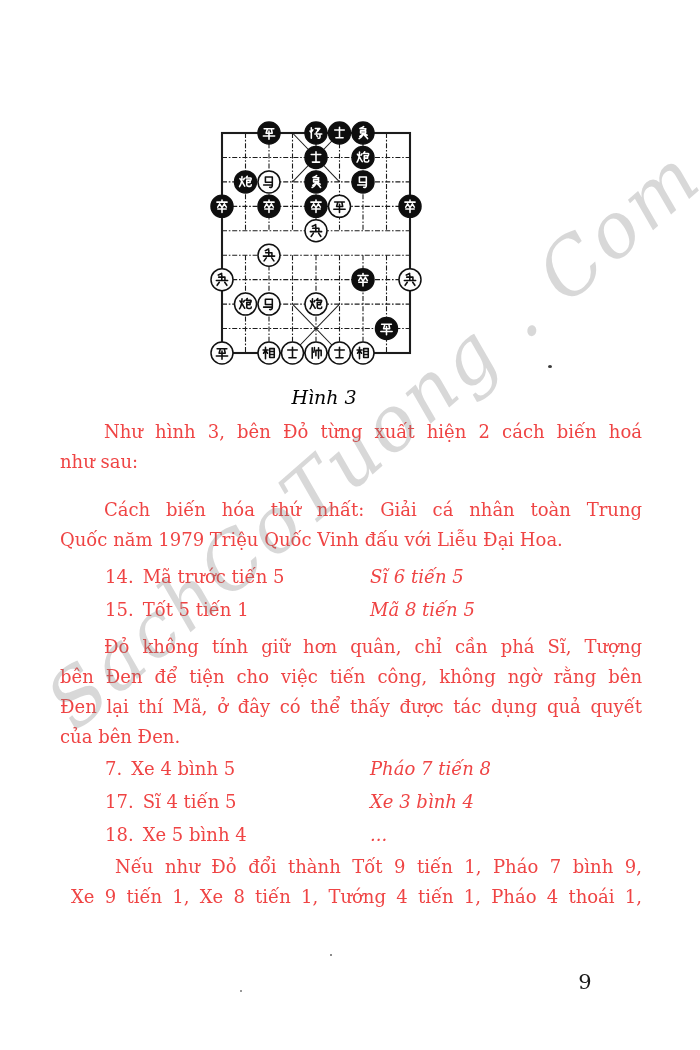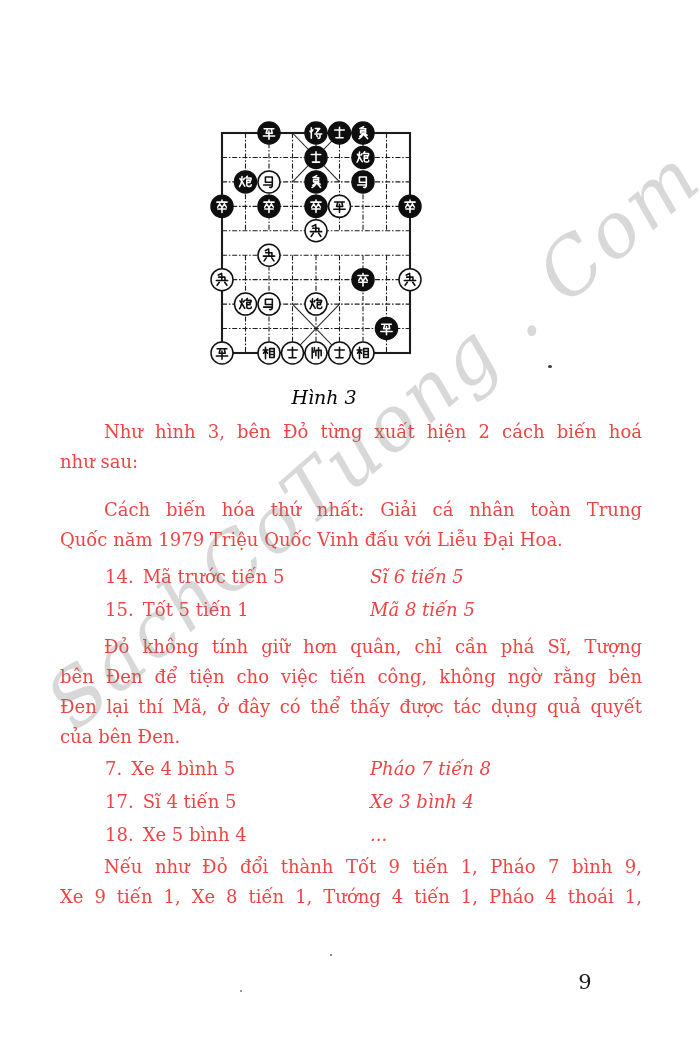--- a/index.html
+++ b/index.html
@@ -216,21 +216,21 @@
         <div class="line jfull indent">Đỏ không tính giữ hơn quân, chỉ cần phá Sĩ, Tượng</div>
         <div class="line jfull">bên Đen để tiện cho việc tiến công, không ngờ rằng bên</div>
         <div class="line jfull">Đen lại thí Mã, ở đây có thể thấy được tác dụng quả quyết</div>
         <div class="line">của bên Đen.</div>
       </div>
       <div class="moves" style="margin-top: 0px;">
         <div class="move-row"><span class="mnum">7.</span><span>Xe 4 bình 5</span><span class="mblack">Pháo 7 tiến 8</span></div>
         <div class="move-row"><span class="mnum">17.</span><span>Sĩ 4 tiến 5</span><span class="mblack">Xe 3 bình 4</span></div>
         <div class="move-row"><span class="mnum">18.</span><span>Xe 5 bình 4</span><span class="mblack">...</span></div>
       </div>
-      <div class="para" style="margin-top: 1px;">
+      <div class="para" style="margin-top: 1px; margin-left: 11px;">
         <div class="line jfull indent">Nếu như Đỏ đổi thành Tốt 9 tiến 1, Pháo 7 bình 9,</div>
         <div class="line jfull">Xe 9 tiến 1, Xe 8 tiến 1, Tướng 4 tiến 1, Pháo 4 thoái 1,</div>
       </div>
     </div>
 
   <div class="watermark">SachCoTuong . Com</div>
 
   <div class="pagenum">9</div>
 
   <div class="speck a"></div>

